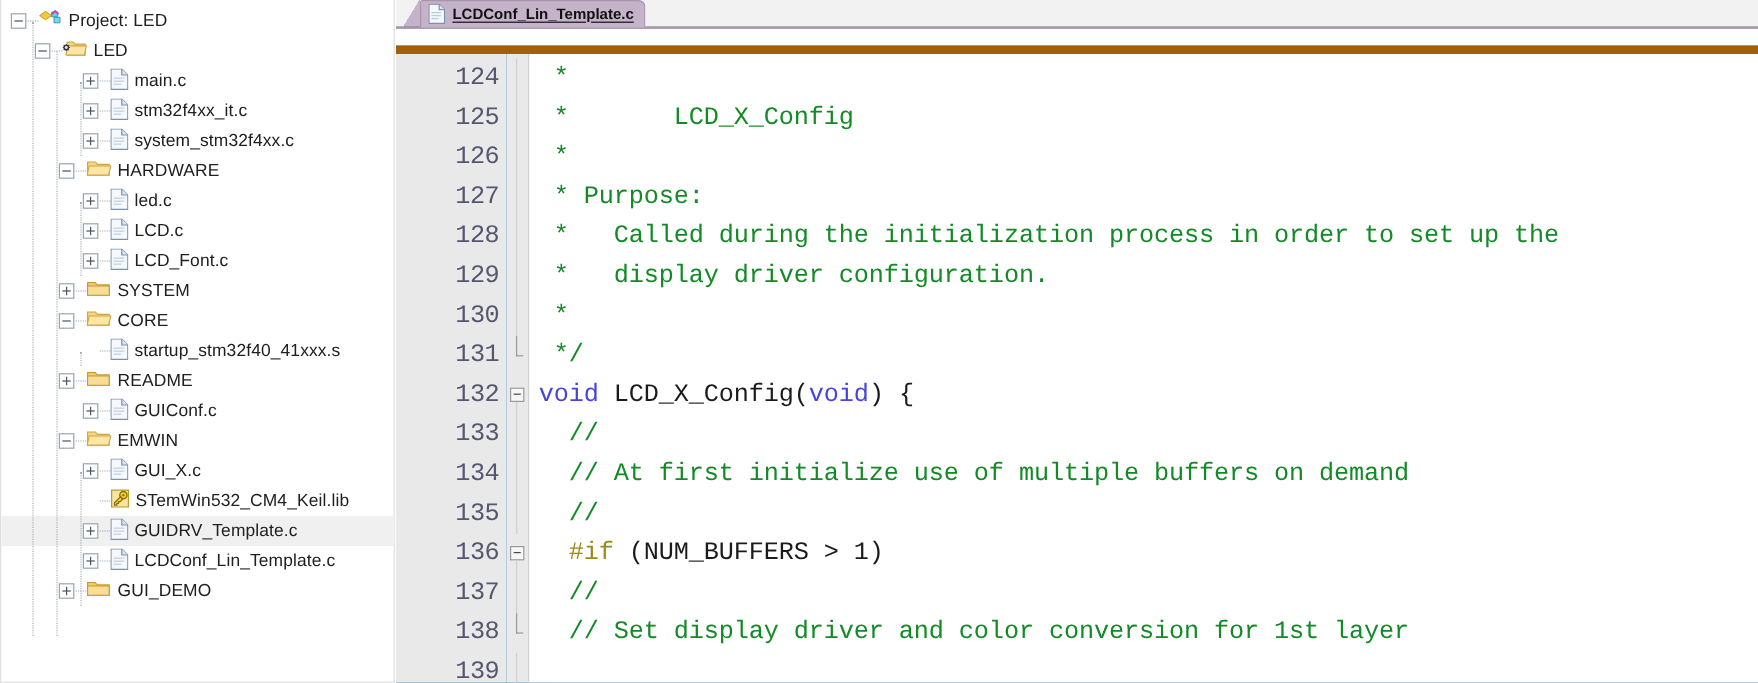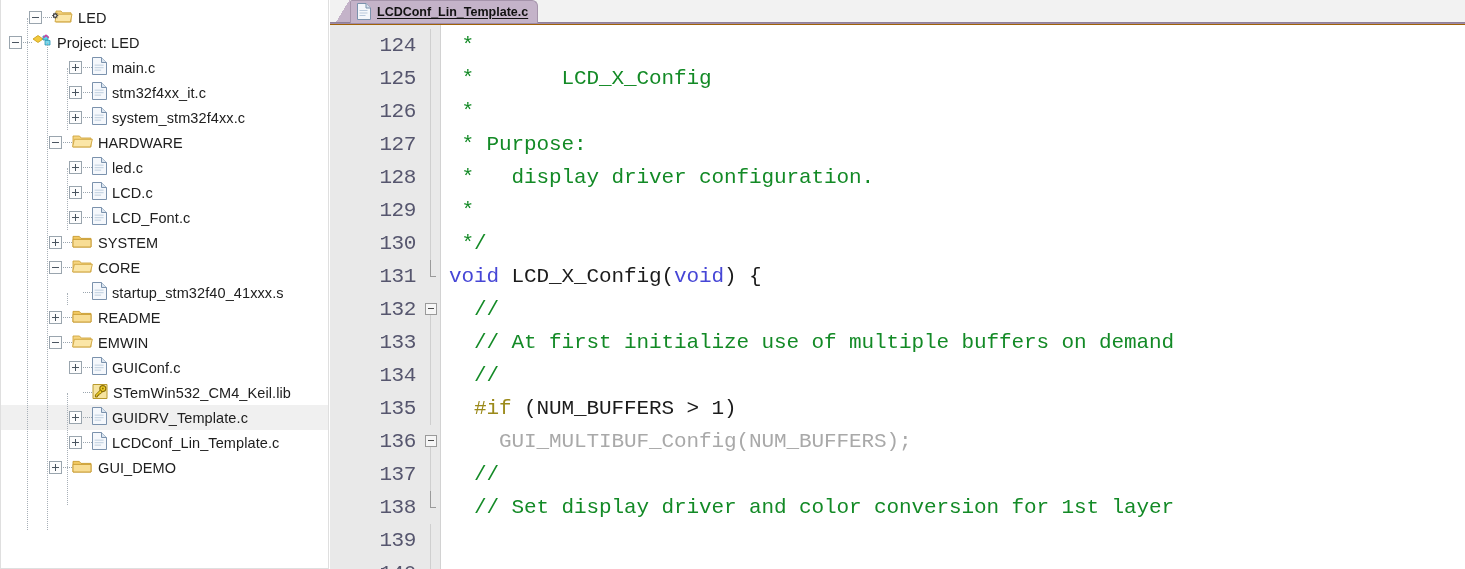--- a/index.html
+++ b/index.html
@@ -118,21 +118,22 @@
   }
   .tab-skew{
     width:14px;height:23px;
     background:linear-gradient(to bottom right, #f2f2f2 0 48%, #c4b3c9 48% 100%);
     border-left:1px solid #f2f2f2;
   }
 
   .code-pane{
     flex:1;position:relative;display:flex;
     background:#0369a1;overflow:hidden;
-    border-top:1px solid #a16207;
+    border-top:7px solid #a16207;
+    margin-top:14px;
   }
   .gutter{
     width:92px;flex:0 0 92px;background:#e9e9e9;
     position:relative;
   }
   .gutter-inner{padding-top:4px;}
   .gnum{
     height:33px;line-height:33px;
     text-align:right;padding-right:6px;
     font-family:"Liberation Mono","DejaVu Sans Mono",monospace;
@@ -181,52 +182,52 @@
 <body>
 
 <div id="app">
 
   <div id="project-panel">
 
 
     <div class="tree-wrap">
       <div class="tree" id="tree">
           <div class="node">
+            <span class="indent" style="width: 8px;"></span>
+            <span class="expander minus"></span>
+            <span class="dotline"></span>
+            <span class="ico"><svg width="20" height="15" viewBox="0 0 20 15">
+                <path d="M1 5 L6 1.5 L11 5 L6 8.5 Z" fill="#f2c93d" stroke="#c79a12" stroke-width="0.8"></path>
+                <path d="M11 2 L16 2 L16 6 L11 6 Z" fill="#5fd0e8" stroke="#2a96b4" stroke-width="0.8"></path>
+                <path d="M13 6.5 L18 6.5 L18 11 L13 11 Z" fill="#7ad8ec" stroke="#2a96b4" stroke-width="0.8"></path>
+                <path d="M11.5 3.8 L14 1.2 L16.8 3.8" fill="none" stroke="#cf3fa0" stroke-width="1.4"></path>
+              </svg></span>
+            <span class="lbl">Project: LED</span>
+          </div>
+          <div class="node">
             <span class="indent" style="width: 28px;"></span>
             <span class="expander minus"></span>
             <span class="dotline"></span>
             <span class="ico"><svg width="21" height="15" viewBox="0 0 21 15">
                 <path d="M4 2 H9 L10.5 3.8 H19 V13 H4 Z" fill="#f6d580" stroke="#cfa53f" stroke-width="0.9"></path>
                 <path d="M4.6 5.2 H20 L18.3 12.8 H3 Z" fill="#fbe6a7" stroke="#cfa53f" stroke-width="0.9"></path>
                 <g fill="#3a3a3a">
                   <circle cx="3.2" cy="6.6" r="2.4"></circle>
                 </g>
                 <g stroke="#3a3a3a" stroke-width="0.9">
                   <line x1="0.2" y1="6.6" x2="6.3" y2="6.6"></line>
                   <line x1="3.2" y1="3.6" x2="3.2" y2="9.6"></line>
                   <line x1="1.1" y1="4.5" x2="5.4" y2="8.7"></line>
                   <line x1="5.4" y1="4.5" x2="1.1" y2="8.7"></line>
                 </g>
                 <circle cx="3.2" cy="6.6" r="1.2" fill="#e8e8e8"></circle>
               </svg></span>
             <span class="lbl">LED</span>
           </div>
           <div class="node">
-            <span class="indent" style="width: 8px;"></span>
-            <span class="expander minus"></span>
-            <span class="dotline"></span>
-            <span class="ico"><svg width="20" height="15" viewBox="0 0 20 15">
-                <path d="M1 5 L6 1.5 L11 5 L6 8.5 Z" fill="#f2c93d" stroke="#c79a12" stroke-width="0.8"></path>
-                <path d="M11 2 L16 2 L16 6 L11 6 Z" fill="#5fd0e8" stroke="#2a96b4" stroke-width="0.8"></path>
-                <path d="M13 6.5 L18 6.5 L18 11 L13 11 Z" fill="#7ad8ec" stroke="#2a96b4" stroke-width="0.8"></path>
-                <path d="M11.5 3.8 L14 1.2 L16.8 3.8" fill="none" stroke="#cf3fa0" stroke-width="1.4"></path>
-              </svg></span>
-            <span class="lbl">Project: LED</span>
-          </div>
-          <div class="node">
             <span class="indent" style="width: 68px;"></span>
             <span class="expander plus"></span>
             <span class="dotline"></span>
             <span class="ico"><svg width="15" height="18" viewBox="0 0 15 18">
                 <path d="M0.5 0.5 H9.5 L14.5 5.5 V17.5 H0.5 Z" fill="#f5f8fc" stroke="#7b92ad" stroke-width="1"></path>
                 <path d="M9.5 0.5 V5.5 H14.5" fill="#dbe5f0" stroke="#7b92ad" stroke-width="1"></path>
                 <g fill="#c3d2e2">
                   <rect x="2.6" y="7.6" width="9" height="1.1"></rect>
                   <rect x="2.6" y="10.1" width="9" height="1.1"></rect>
                   <rect x="2.6" y="12.6" width="6.5" height="1.1"></rect>
@@ -358,20 +359,35 @@
             <span class="indent" style="width: 48px;"></span>
             <span class="expander plus"></span>
             <span class="dotline"></span>
             <span class="ico"><svg width="21" height="15" viewBox="0 0 21 15">
                 <path d="M1 2.4 H7.3 L9 4.4 H19 V13 H1 Z" fill="#f2c963" stroke="#c79a2f" stroke-width="0.9"></path>
                 <path d="M1 5.4 H19 V13 H1 Z" fill="#f8dd94" stroke="#c79a2f" stroke-width="0.9"></path>
               </svg></span>
             <span class="lbl">README</span>
           </div>
           <div class="node">
+            <span class="indent" style="width: 68px;"></span>
+            <span class="expander plus"></span>
+            <span class="dotline"></span>
+            <span class="ico"><svg width="15" height="18" viewBox="0 0 15 18">
+                <path d="M0.5 0.5 H9.5 L14.5 5.5 V17.5 H0.5 Z" fill="#f5f8fc" stroke="#7b92ad" stroke-width="1"></path>
+                <path d="M9.5 0.5 V5.5 H14.5" fill="#dbe5f0" stroke="#7b92ad" stroke-width="1"></path>
+                <g fill="#c3d2e2">
+                  <rect x="2.6" y="7.6" width="9" height="1.1"></rect>
+                  <rect x="2.6" y="10.1" width="9" height="1.1"></rect>
+                  <rect x="2.6" y="12.6" width="6.5" height="1.1"></rect>
+                </g>
+              </svg></span>
+            <span class="lbl">GUIConf.c</span>
+          </div>
+          <div class="node">
             <span class="indent" style="width: 48px;"></span>
             <span class="expander minus"></span>
             <span class="dotline"></span>
             <span class="ico"><svg width="21" height="15" viewBox="0 0 21 15">
                 <path d="M1 2 H7.5 L9.2 4 H19 V13 H1 Z" fill="#f6d580" stroke="#cfa53f" stroke-width="0.9"></path>
                 <path d="M2.4 5.3 H20.4 L18.4 12.9 H0.6 Z" fill="#fbe6a7" stroke="#cfa53f" stroke-width="0.9"></path>
               </svg></span>
             <span class="lbl">EMWIN</span>
           </div>
           <div class="node">
@@ -380,21 +396,21 @@
             <span class="dotline"></span>
             <span class="ico"><svg width="15" height="18" viewBox="0 0 15 18">
                 <path d="M0.5 0.5 H9.5 L14.5 5.5 V17.5 H0.5 Z" fill="#f5f8fc" stroke="#7b92ad" stroke-width="1"></path>
                 <path d="M9.5 0.5 V5.5 H14.5" fill="#dbe5f0" stroke="#7b92ad" stroke-width="1"></path>
                 <g fill="#c3d2e2">
                   <rect x="2.6" y="7.6" width="9" height="1.1"></rect>
                   <rect x="2.6" y="10.1" width="9" height="1.1"></rect>
                   <rect x="2.6" y="12.6" width="6.5" height="1.1"></rect>
                 </g>
               </svg></span>
-            <span class="lbl">GUIConf.c</span>
+            <span class="lbl">GUI_X.c</span>
           </div>
           <div class="node">
             <span class="indent" style="width: 68px;"></span>
             <span class="expander none"></span>
             <span class="dotline"></span>
             <span class="ico"><svg width="16" height="17" viewBox="0 0 16 17">
                 <path d="M1 1.5 H15 V15.5 H1 Z" fill="#f6e4a0" stroke="#b89a2e" stroke-width="1"></path>
                 <circle cx="10.8" cy="5.6" r="3" fill="#f2d229" stroke="#8a6d06" stroke-width="1.1"></circle>
                 <circle cx="10.8" cy="5.6" r="1" fill="#8a6d06"></circle>
                 <path d="M8.6 6.8 L3.4 12 L3.4 14 L5.4 14 L5.4 12.4 L6.8 12.4 L6.8 11 L8.2 11 L10 9.2 Z" fill="#f2d229" stroke="#8a6d06" stroke-width="1"></path>
@@ -549,29 +565,29 @@
               <span class="foldtick2"></span>
             </div>
           </div>
       </div>
       <div class="code-col">
         <div class="code-inner" id="code">
             <div class="cline"><span class="tok-cmt"> *</span></div>
             <div class="cline"><span class="tok-cmt"> *       LCD_X_Config</span></div>
             <div class="cline"><span class="tok-cmt"> *</span></div>
             <div class="cline"><span class="tok-cmt"> * Purpose:</span></div>
+            <div class="cline"><span class="tok-cmt"> *   Called during the initialization process in order to set up the</span></div>
             <div class="cline"><span class="tok-cmt"> *   display driver configuration.</span></div>
             <div class="cline"><span class="tok-cmt"> *</span></div>
             <div class="cline"><span class="tok-cmt"> */</span></div>
             <div class="cline"><span class="tok-kw">void</span><span class="tok-plain"> LCD_X_Config(</span><span class="tok-kw">void</span><span class="tok-plain">) {</span></div>
             <div class="cline"><span class="tok-cmt">  //</span></div>
             <div class="cline"><span class="tok-cmt">  // At first initialize use of multiple buffers on demand</span></div>
             <div class="cline"><span class="tok-cmt">  //</span></div>
             <div class="cline"><span class="tok-pre">  #if</span><span class="tok-plain"> (NUM_BUFFERS &gt; 1)</span></div>
-            <div class="cline"><span class="tok-dis">    GUI_MULTIBUF_Config(NUM_BUFFERS);</span></div>
             <div class="cline"><span class="tok-cmt">  //</span></div>
             <div class="cline"><span class="tok-cmt">  // Set display driver and color conversion for 1st layer</span></div>
           </div>
       </div>
     </div>
 
   </div>
 </div>
 
 </body></html>

